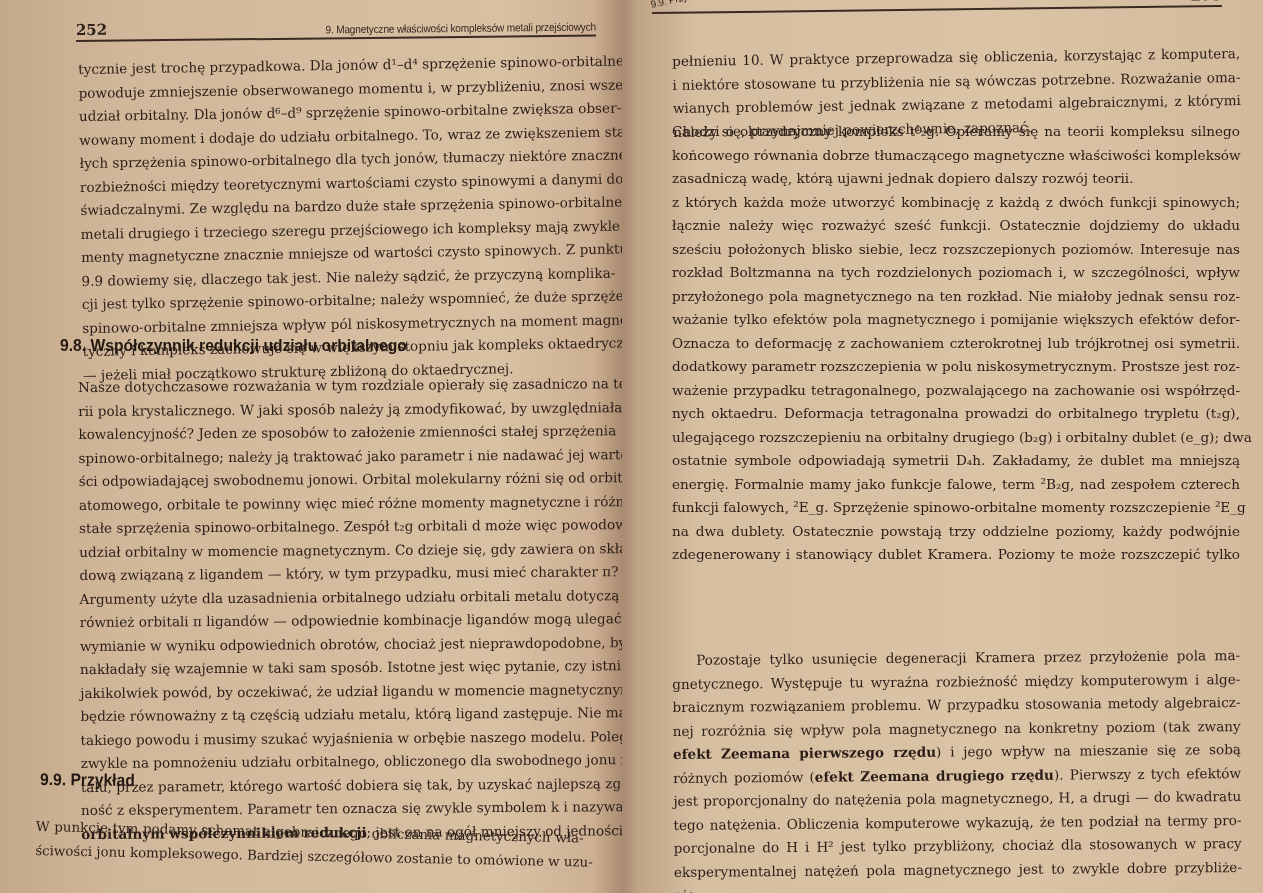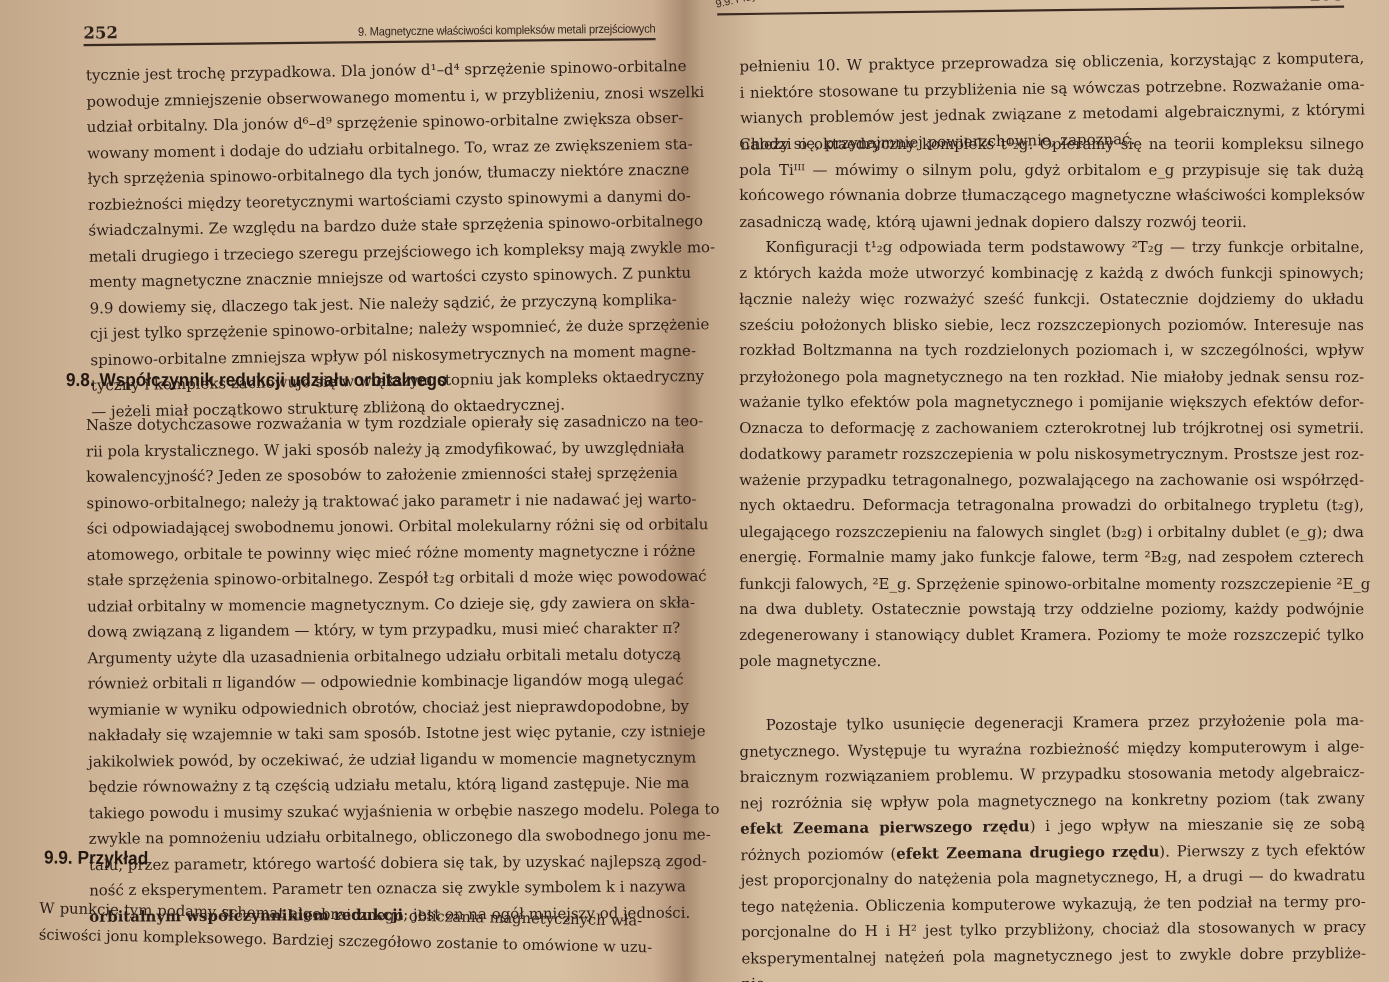--- a/index.html
+++ b/index.html
@@ -9,21 +9,21 @@
     font-family: "DejaVu Serif", "Liberation Serif", serif;
     color: #2a1d17;
   }
   .spread {
     position: relative; width: 1263px; height: 893px;
     background: linear-gradient(90deg, #c4a88a 0%, #d2b89b 10%, #d8c0a3 40%, #cdb093 47%, #a88b70 49.3%, #bfa386 50.5%, #d6bea1 55%, #dbc3a6 80%, #d3ba9d 100%);
   }
   .page {
     position: absolute; top: 0; height: 893px; overflow: hidden;
   }
-  .page-left { left: 0; width: 622px; padding-left: 36px; }
+  .page-left { left: 0; width: 622px; }
   .page-right { left: 636px; width: 627px; }
 
   .running-head {
     position: absolute; left: 0; right: 0;
     border-bottom: 2px solid #3a2a22;
   }
   .page-left .running-head { left: 76px; width: 520px; top: 14px; height: 26px; transform: rotate(-0.6deg); transform-origin: left bottom; }
   .page-right .running-head { left: 16px; width: 570px; top: -6px; height: 18px; transform: rotate(-0.7deg); transform-origin: left bottom; }
   .page-number {
     position: absolute; bottom: 1px; font-weight: bold; font-size: 15px;
@@ -132,40 +132,38 @@
 
     <div class="text-block rt1">
       <span class="line">pełnieniu 10. W praktyce przeprowadza się obliczenia, korzystając z komputera,</span>
       <span class="line">i niektóre stosowane tu przybliżenia nie są wówczas potrzebne. Rozważanie oma-</span>
       <span class="line">wianych problemów jest jednak związane z metodami algebraicznymi, z którymi</span>
       <span class="line last">należy się, przynajmniej powierzchownie, zapoznać.</span>
     </div>
 
     <div class="text-block rt2">
       <span class="line">Chodzi o oktaedryczny kompleks t¹₂g. Opieramy się na teorii kompleksu silnego</span>
-      <span class="line">pola Tiᴵᴵᴵ — mówimy o silnym polu, gdyż orbitalom e_g przypisuje się tak dużą</span>
       <span class="line">końcowego równania dobrze tłumaczącego magnetyczne właściwości kompleksów</span>
       <span class="line last">zasadniczą wadę, którą ujawni jednak dopiero dalszy rozwój teorii.</span>
-      <span class="line indent">Konfiguracji t¹₂g odpowiada term podstawowy ²T₂g — trzy funkcje orbitalne,</span>
       <span class="line">z których każda może utworzyć kombinację z każdą z dwóch funkcji spinowych;</span>
       <span class="line">łącznie należy więc rozważyć sześć funkcji. Ostatecznie dojdziemy do układu</span>
       <span class="line">sześciu położonych blisko siebie, lecz rozszczepionych poziomów. Interesuje nas</span>
       <span class="line">rozkład Boltzmanna na tych rozdzielonych poziomach i, w szczególności, wpływ</span>
       <span class="line">przyłożonego pola magnetycznego na ten rozkład. Nie miałoby jednak sensu roz-</span>
       <span class="line">ważanie tylko efektów pola magnetycznego i pomijanie większych efektów defor-</span>
       <span class="line">Oznacza to deformację z zachowaniem czterokrotnej lub trójkrotnej osi symetrii.</span>
       <span class="line">dodatkowy parametr rozszczepienia w polu niskosymetrycznym. Prostsze jest roz-</span>
       <span class="line">ważenie przypadku tetragonalnego, pozwalającego na zachowanie osi współrzęd-</span>
       <span class="line">nych oktaedru. Deformacja tetragonalna prowadzi do orbitalnego trypletu (t₂g),</span>
-      <span class="line">ulegającego rozszczepieniu na falowych singlet (b₂g) i orbitalny dublet (e_g); dwa</span>
+      <span class="line">ulegającego rozszczepieniu na orbitalny drugiego (b₂g) i orbitalny dublet (e_g); dwa</span>
+      <span class="line">ostatnie symbole odpowiadają symetrii D₄h. Zakładamy, że dublet ma mniejszą</span>
       <span class="line">energię. Formalnie mamy jako funkcje falowe, term ²B₂g, nad zespołem czterech</span>
       <span class="line">funkcji falowych, ²E_g. Sprzężenie spinowo-orbitalne momenty rozszczepienie ²E_g</span>
       <span class="line">na dwa dublety. Ostatecznie powstają trzy oddzielne poziomy, każdy podwójnie</span>
       <span class="line">zdegenerowany i stanowiący dublet Kramera. Poziomy te może rozszczepić tylko</span>
-      <span class="line last">pole magnetyczne.</span>
     </div>
 
     <div class="text-block rt3">
       <span class="line indent">Pozostaje tylko usunięcie degeneracji Kramera przez przyłożenie pola ma-</span>
       <span class="line">gnetycznego. Występuje tu wyraźna rozbieżność między komputerowym i alge-</span>
       <span class="line">braicznym rozwiązaniem problemu. W przypadku stosowania metody algebraicz-</span>
       <span class="line">nej rozróżnia się wpływ pola magnetycznego na konkretny poziom (tak zwany</span>
       <span class="line"><span class="bold">efekt Zeemana pierwszego rzędu</span><span>) i jego wpływ na mieszanie się ze sobą</span></span>
       <span class="line"><span>różnych poziomów (</span><span class="bold">efekt Zeemana drugiego rzędu</span><span>). Pierwszy z tych efektów</span></span>
       <span class="line">jest proporcjonalny do natężenia pola magnetycznego, H, a drugi — do kwadratu</span>

